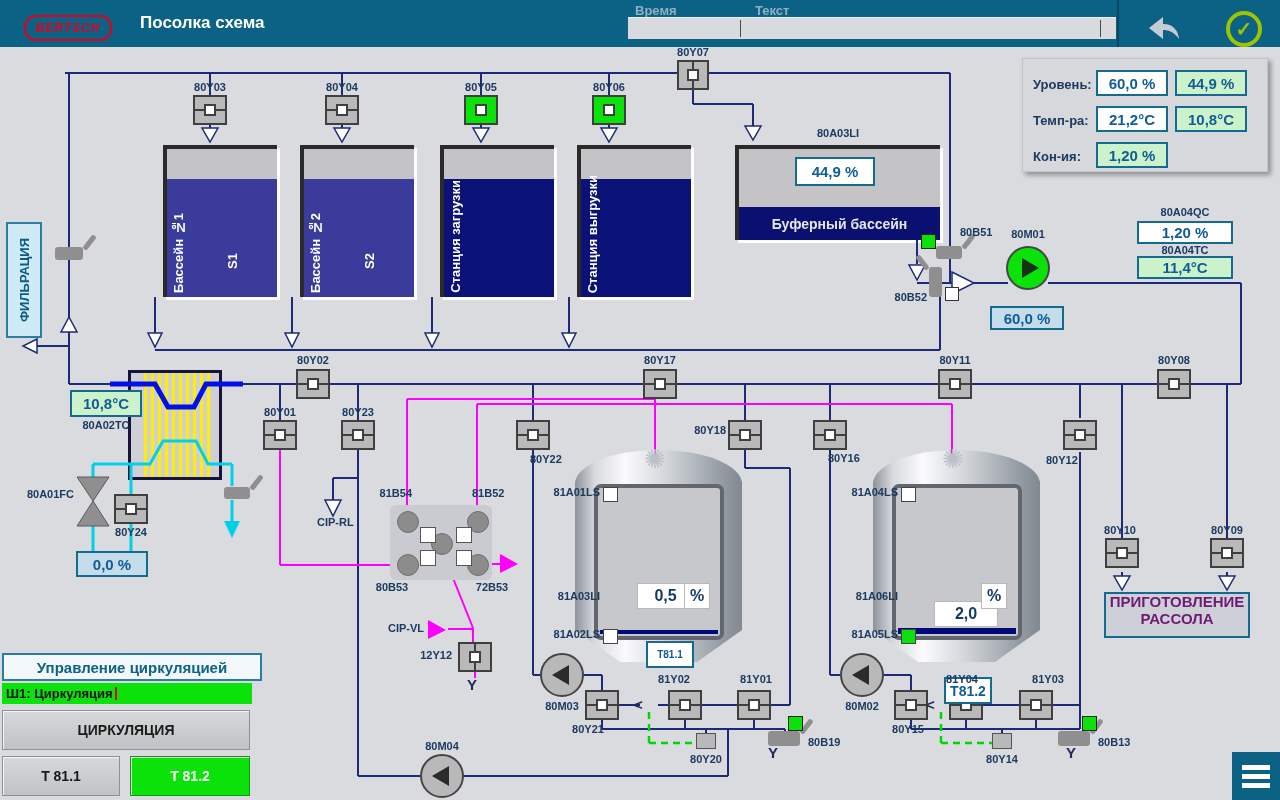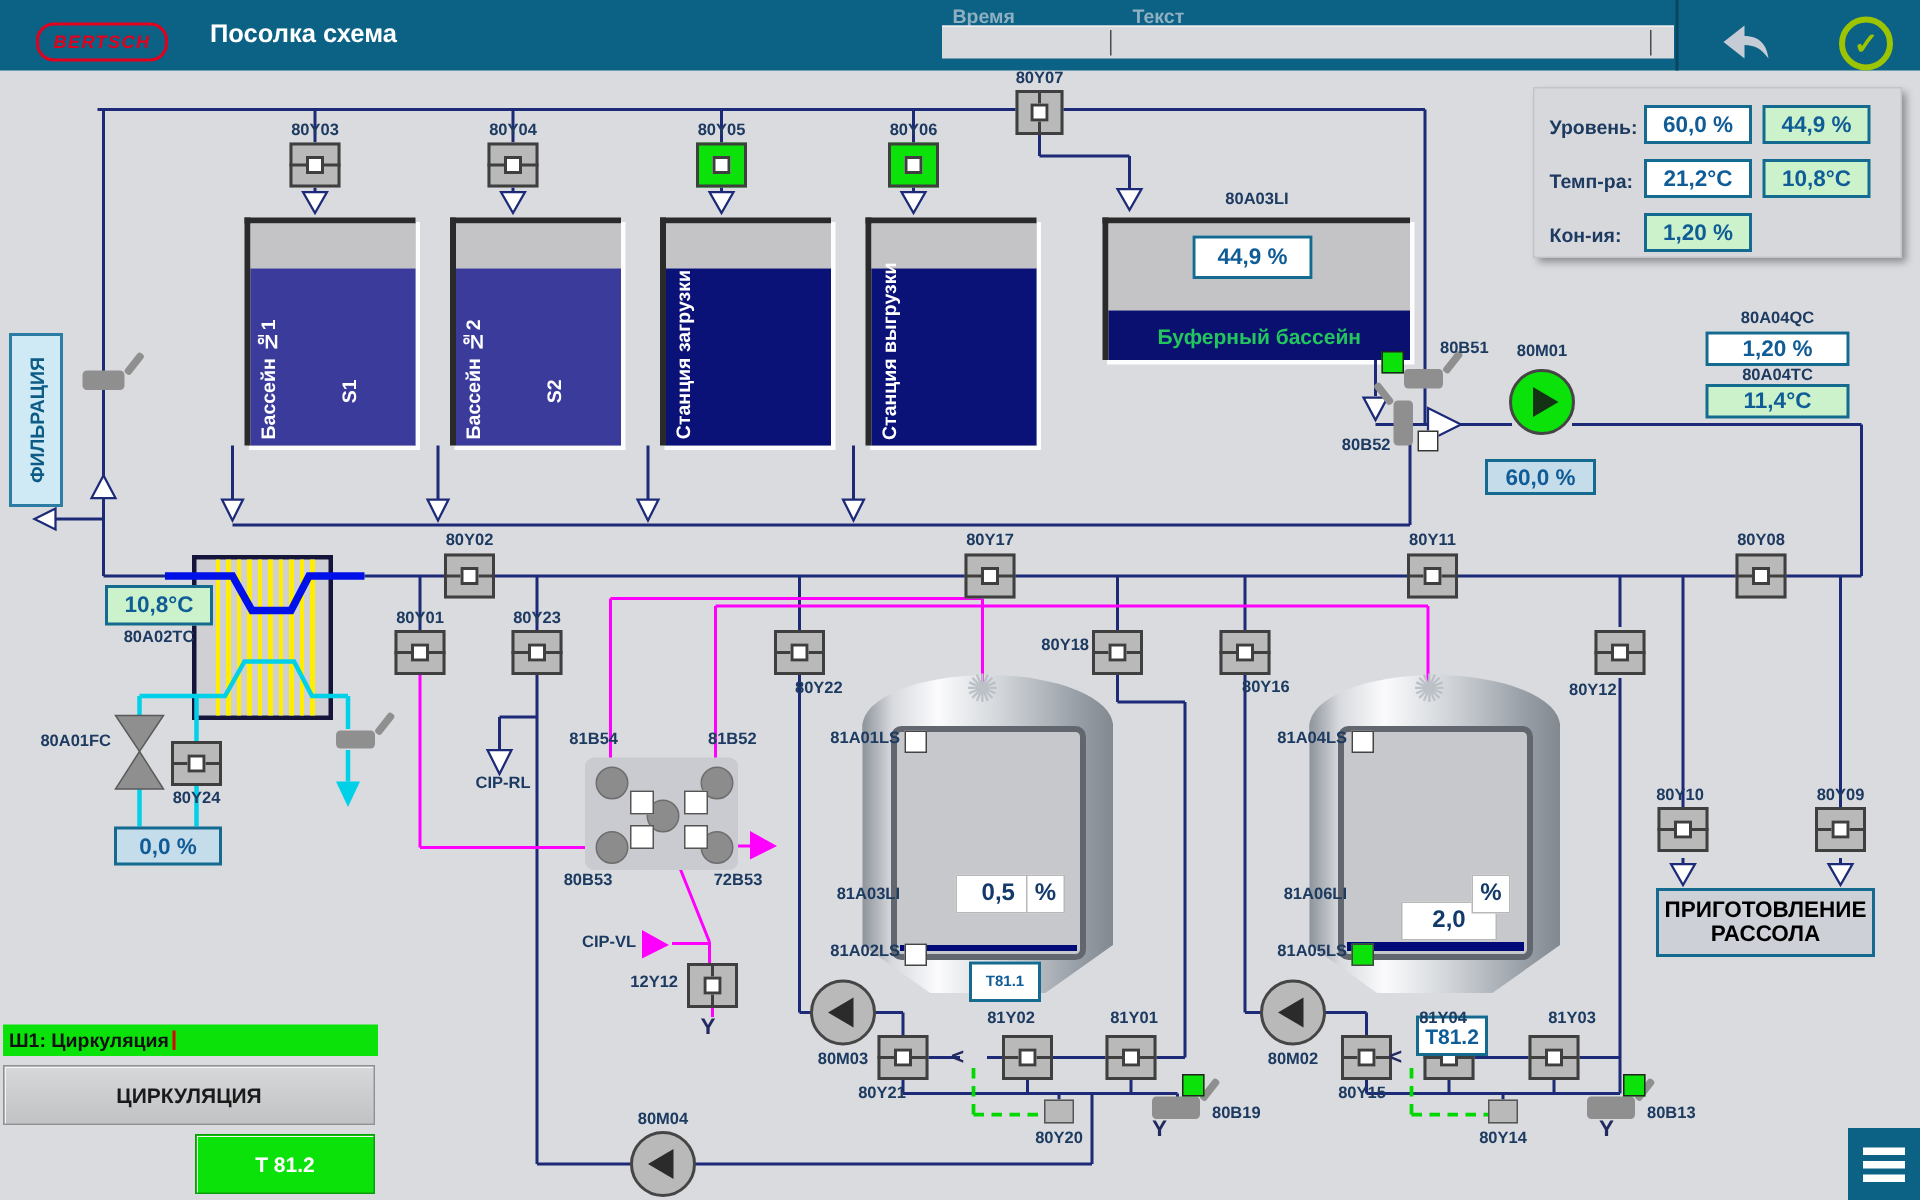--- a/index.html
+++ b/index.html
@@ -69,21 +69,21 @@
   .pfill{position:relative;height:118px}
   .pfill.indigo{background:#3b3b9c}.pfill.navy{background:#0b1277}
   .vtext{writing-mode:vertical-rl;transform:rotate(180deg);color:#fff;font-weight:bold;
     font-size:13px;white-space:nowrap}
   .pname{position:absolute;left:4px;bottom:4px}
   .pid{position:absolute;left:58px;bottom:28px}
   .buffer{position:absolute;left:735px;top:145px;width:205px;height:95px;
     border-left:4px solid #2a2a2a;border-top:4px solid #2a2a2a;box-shadow:3px 3px 0 #fdfdfd;
     box-sizing:border-box;z-index:2}
   .bufband{height:58px;background:#c4c4c6}
-  .bufname{height:33px;background:#0a1070;color:#22c55e;font-weight:bold;font-size:14px;
+  .bufname{height:33px;background:#0a1070;color:#e5e5e5;font-weight:bold;font-size:14px;
     display:flex;align-items:center;justify-content:center}
   
   .bigtank{position:absolute;width:167px;height:212px;z-index:2}
   .bt{position:absolute;left:0;width:100%;
     background:linear-gradient(90deg,#8e949c 0,#d8dade 12%,#fbfbfd 30%,#d2d6da 55%,#9aa0a8 85%,#82888f 100%)}
   .bt.dome{top:0;height:40px;border-radius:50% 50% 0 0/85% 85% 0 0}
   .bt.body{top:32px;height:148px}
   .bt.hop{top:180px;height:32px;clip-path:polygon(0 0,100% 0,73% 100%,27% 100%)}
   .twin{position:absolute;width:130px;height:156px;border:4px solid #62666f;border-radius:7px;
     background:#c6c8cb;box-sizing:border-box;z-index:3}
@@ -101,21 +101,21 @@
     border:1px solid #6e6e6e;z-index:4}
   .bws{position:absolute;width:14px;height:14px;background:#fff;border:1.5px solid #555;z-index:4}
   
   .filter{position:absolute;left:6px;top:222px;width:36px;height:116px;background:#cfe9f5;
     border:2px solid #2b7da3;box-sizing:border-box;display:flex;align-items:center;
     justify-content:center;z-index:4}
   .filter span{writing-mode:vertical-rl;transform:rotate(180deg);color:#0d5c86;
     font-weight:bold;font-size:13px}
   .brine{position:absolute;left:1104px;top:592px;width:146px;height:46px;background:#cdd0d6;
     border:2px solid #156a90;box-sizing:border-box;display:flex;flex-direction:column;
-    align-items:center;justify-content:center;color:#000000;font-weight:bold;font-size:15px;
+    align-items:center;justify-content:flex-start;color:#701a75;font-weight:bold;font-size:15px;
     line-height:1.1;z-index:4}
   .cp-title{position:absolute;left:2px;top:653px;width:260px;height:28px;background:#f2f8fb;
     border:2px solid #2b7da3;box-sizing:border-box;color:#0d6285;font-weight:bold;font-size:15px;
     display:flex;align-items:center;justify-content:center;z-index:4}
   .cp-step{position:absolute;left:2px;top:683px;width:246px;height:21px;background:#0ae20a;
     color:#111;font-weight:bold;font-size:13px;display:flex;align-items:center;
     padding-left:4px;z-index:4}
   .cp-step .cur{width:2px;height:13px;background:#e00000;margin-left:2px}
   .btn{position:absolute;background:linear-gradient(#d6d8da,#c0c2c4);border:1px solid #8e9092;
     box-shadow:inset 1px 1px 0 #f4f4f4;color:#1a1a1a;font-weight:bold;font-size:14px;
@@ -372,25 +372,27 @@
   <div class="vbox green" style="left:1137px;top:256px;width:96px;height:23px">11,4°C</div>
   <div class="vbox blue" style="left:990px;top:306px;width:74px;height:24px">60,0 %</div>
   <div class="vbox green" style="left:70px;top:390px;width:72px;height:27px">10,8°C</div>
   <div class="vbox blue" style="left:76px;top:551px;width:72px;height:26px">0,0 %</div>
 
   <div class="brine">
     <span>ПРИГОТОВЛЕНИЕ</span>
     <span>РАССОЛА</span>
   </div>
 
+  <div class="cp-title">Управление циркуляцией</div>
   <div class="cp-step">
     <span>Ш1: Циркуляция</span>
     <span class="cur"></span>
   </div>
   <div class="btn" style="left:2px;top:710px;width:248px;height:40px">ЦИРКУЛЯЦИЯ</div>
+  <div class="btn" style="left:2px;top:756px;width:118px;height:40px">T 81.1</div>
   <div class="btn on" style="left:130px;top:756px;width:120px;height:40px">T 81.2</div>
 
   <span class="glyph" style="left:634px;top:696px;font-size:15px">&lt;</span>
   <span class="glyph" style="left:926px;top:696px;font-size:15px">&lt;</span>
   <span class="glyph" style="left:467px;top:676px;font-size:15px">Y</span>
   <span class="glyph" style="left:768px;top:744px;font-size:15px">Y</span>
   <span class="glyph" style="left:1066px;top:744px;font-size:15px">Y</span>
 
   <span class="tag" style="left:210px;top:81px">80Y03</span>
   <span class="tag" style="left:342px;top:81px">80Y04</span>

